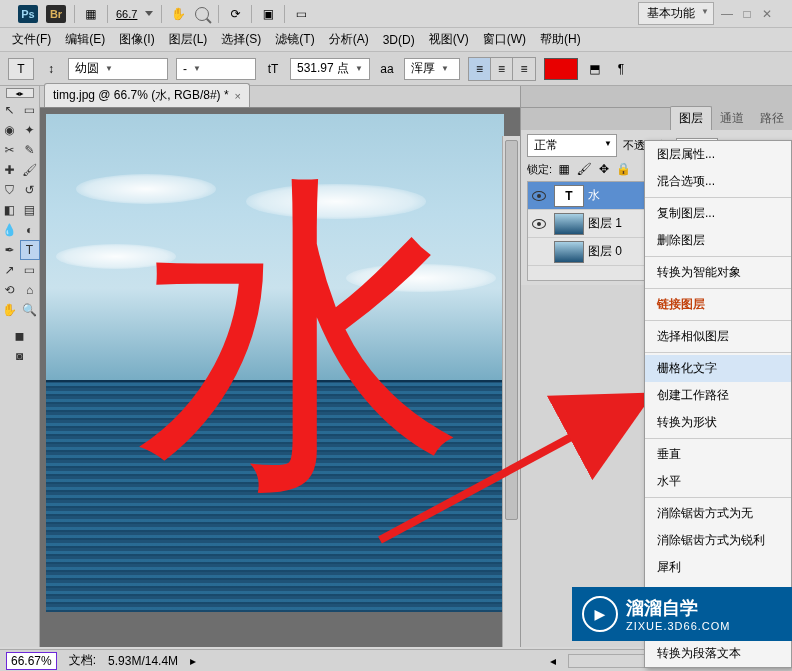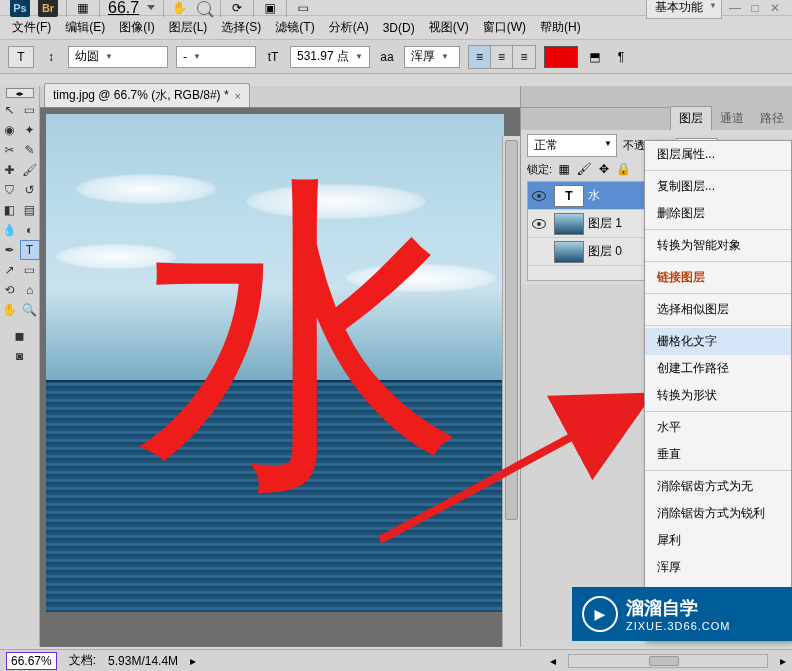--- a/index.html
+++ b/index.html
@@ -1,23 +1,23 @@
 <!DOCTYPE html>
 <html><head>
 <meta charset="utf-8">
 <style>
 * { margin: 0; padding: 0; box-sizing: border-box; font-family: "Microsoft YaHei", SimSun, sans-serif; font-size: 12px; }
 body { background: #d8d8d8; width: 792px; height: 671px; overflow: hidden; position: relative; }
 
 
-.app-bar { height: 16px; background: #d8d8d8; display: flex; align-items: center; padding: 0 10px; gap: 8px; border-bottom: 1px solid #bbb; }
+.app-bar { height: 28px; background: #d8d8d8; display: flex; align-items: center; padding: 0 18px; gap: 8px; border-bottom: 1px solid #bbb; }
 .ps-icon { width: 20px; height: 18px; background: #0a3c5a; color: #9cd6f2; display:flex;align-items:center;justify-content:center; font-weight:bold; font-size:11px; border-radius:2px; }
 .br-icon { width: 20px; height: 18px; background: #2a2a2a; color: #ddb35c; display:flex;align-items:center;justify-content:center; font-weight:bold; font-size:11px; border-radius:2px; }
 .app-bar .sep { width:1px; height:18px; background:#aaa; }
-.app-bar .zoom { font-size:16px;text-decoration:underline; }
+.app-bar .zoom { font-size:11px;text-decoration:underline; }
 .app-bar .icon { width:16px; height:16px; display:flex;align-items:center;justify-content:center; }
 .app-bar .right { margin-left:auto; display:flex; gap:6px; align-items:center; }
 .app-bar .search { width:14px; height:14px; border:1.5px solid #666; border-radius:50%; position:relative;}
 .app-bar .search::after { content:''; position:absolute; width:6px; height:1.5px; background:#666; bottom:-2px; right:-4px; transform:rotate(45deg);}
 .workspace-dd { background:#e8e8e8; border:1px solid #aaa; padding:2px 18px 2px 8px; position:relative; }
 .workspace-dd::after { content:'▼'; font-size:8px; position:absolute; right:4px; top:4px; color:#666; }
 .win-btn { width:14px; height:14px; display:flex;align-items:center;justify-content:center; color:#777; }
 
 
 .menu-bar { height: 24px; background:#d8d8d8; display:flex; align-items:center; padding:0 6px; gap:2px; border-bottom:1px solid #bbb; }
@@ -299,36 +299,37 @@
         <div class="layer-row">
           <div class="eye-col"></div>
           <div class="thumb-img"></div>
           <div class="layer-name">图层 0</div>
         </div>
       </div>
     </div>
 
     <div class="context-menu">
       <div class="cm-item">图层属性...</div>
+      <div class="cm-item">混合选项...</div>
       <div class="cm-sep"></div>
       <div class="cm-item">复制图层...</div>
       <div class="cm-item">删除图层</div>
       <div class="cm-sep"></div>
       <div class="cm-item">转换为智能对象</div>
       <div class="cm-sep"></div>
       <div class="cm-item disabled">链接图层</div>
       <div class="cm-sep"></div>
       <div class="cm-item">选择相似图层</div>
       <div class="cm-sep"></div>
       <div class="cm-item hover">栅格化文字</div>
       <div class="cm-item">创建工作路径</div>
       <div class="cm-item">转换为形状</div>
       <div class="cm-sep"></div>
+      <div class="cm-item">垂直</div>
       <div class="cm-item">水平</div>
-      <div class="cm-item">垂直</div>
       <div class="cm-sep"></div>
       <div class="cm-item">消除锯齿方式为无</div>
       <div class="cm-item">消除锯齿方式为锐利</div>
       <div class="cm-item">犀利</div>
       <div class="cm-item">浑厚</div>
       <div class="cm-item">平滑</div>
       <div class="cm-sep"></div>
       <div class="cm-item">转换为段落文本</div>
     </div>
   </div>

